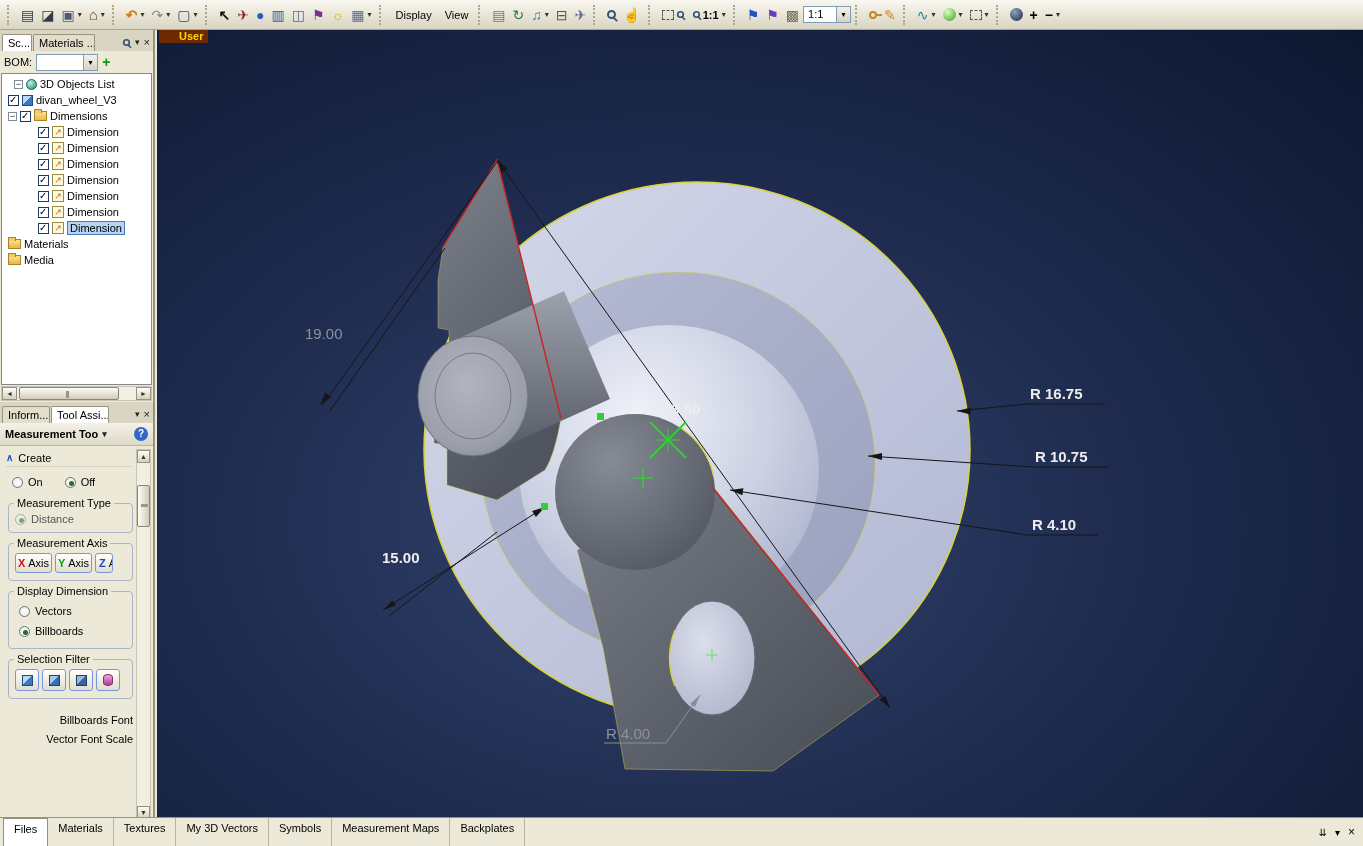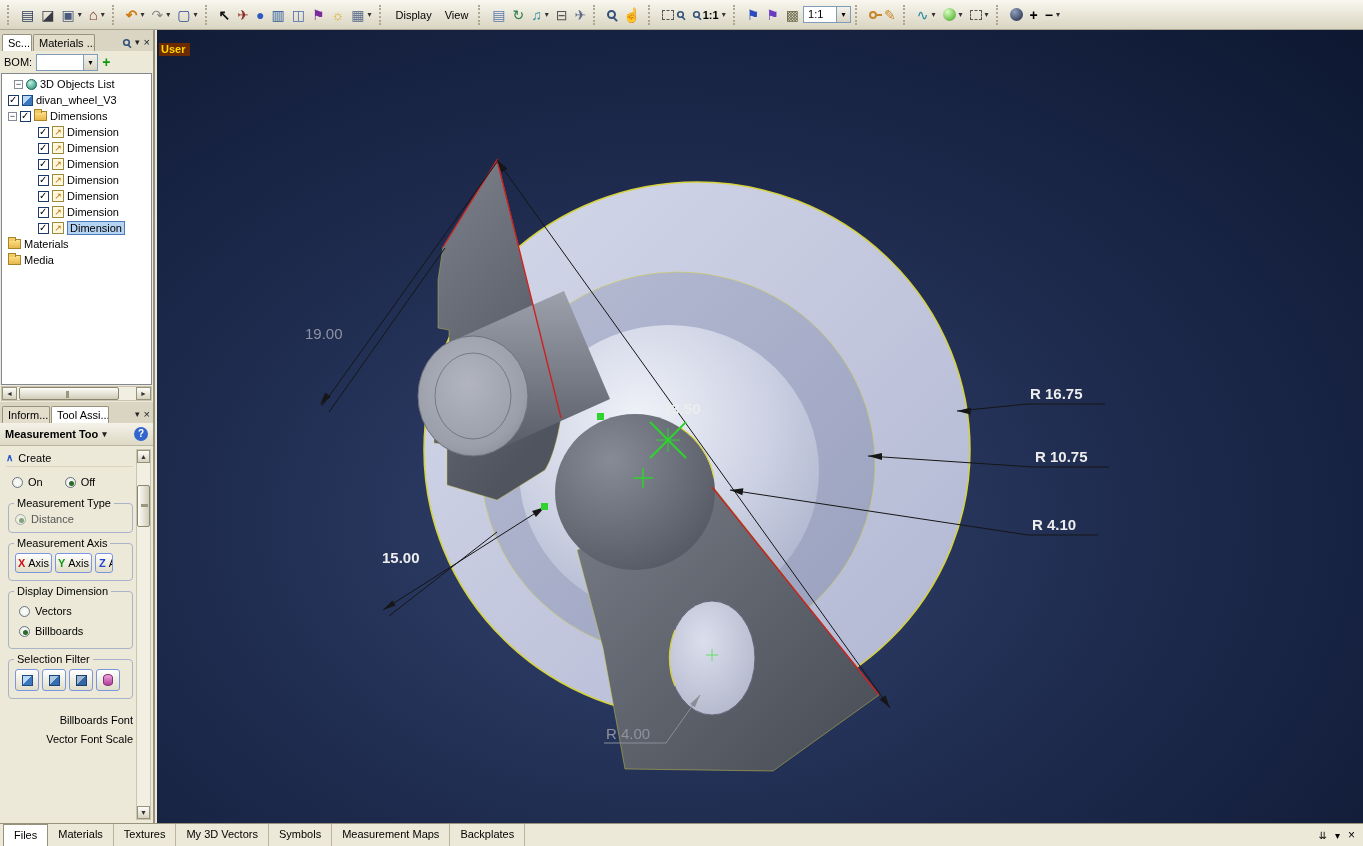--- a/index.html
+++ b/index.html
@@ -79,27 +79,27 @@
   .vrow{display:flex;align-items:center;gap:5px;height:20px;padding-left:4px}
   .rightlabel{text-align:right;padding:5px 0 2px 0}
   #vscroll{position:absolute;right:2px;top:47px;bottom:3px;width:15px;background:#f1efe2;border:1px solid #c8c4b0;display:flex;flex-direction:column;align-items:center}
   .vthumb{width:13px;height:42px;margin-top:22px;background:linear-gradient(90deg,#fdfdf8,#d0ccb8);border:1px solid #8a8670;border-radius:2px;position:relative}
   .vthumb:after{content:"";position:absolute;top:18px;left:3px;width:7px;border-top:3px dotted #9a9680}
   #vscroll .sbtn{width:13px}
   #vscroll .down{margin-top:auto}
 
   
   #viewport{position:absolute;left:157px;top:30px;width:1206px;height:793px;background:radial-gradient(ellipse at 42% 62%,#344470 0%,#1e2b4e 48%,#0d1730 100%);overflow:hidden}
-  #userlabel{position:absolute;left:2px;top:13px;z-index:2;color:#ffd400;background:#6b2a00;padding:0 5px 1px 2px;font-weight:bold}
+  #userlabel{position:absolute;left:2px;top:0;z-index:2;color:#ffd400;background:#6b2a00;padding:0 5px 1px 20px;font-weight:bold}
   #scene{position:absolute;left:0;top:0}
   .dimtxt{font-family:"Liberation Sans",sans-serif;font-size:15px;font-weight:600;fill:#ededed}
   .dimgray{fill:#8e92a0;font-weight:400}
 
   
-  #bottombar{position:absolute;left:0;bottom:0;width:1363px;height:23px;background:#ece9d8;border-top:1px solid #96927c;display:flex;align-items:stretch;padding-left:3px}
+  #bottombar{position:absolute;left:0;bottom:0;width:1363px;height:29px;background:#ece9d8;border-top:1px solid #96927c;display:flex;align-items:stretch;padding-left:3px}
   .btab{padding:4px 10px 0;border-right:1px solid #b8b4a0;white-space:nowrap}
   .btab.active{background:#fff;border:1px solid #96927c;border-bottom:none}
   #bbctl{margin-left:auto;display:flex;gap:8px;align-items:center;padding-right:8px;font-size:10px}
 </style>
 </head>
 <body>
 
 <div id="toolbar">
   <span class="grip"></span>
   <div class="tb">

